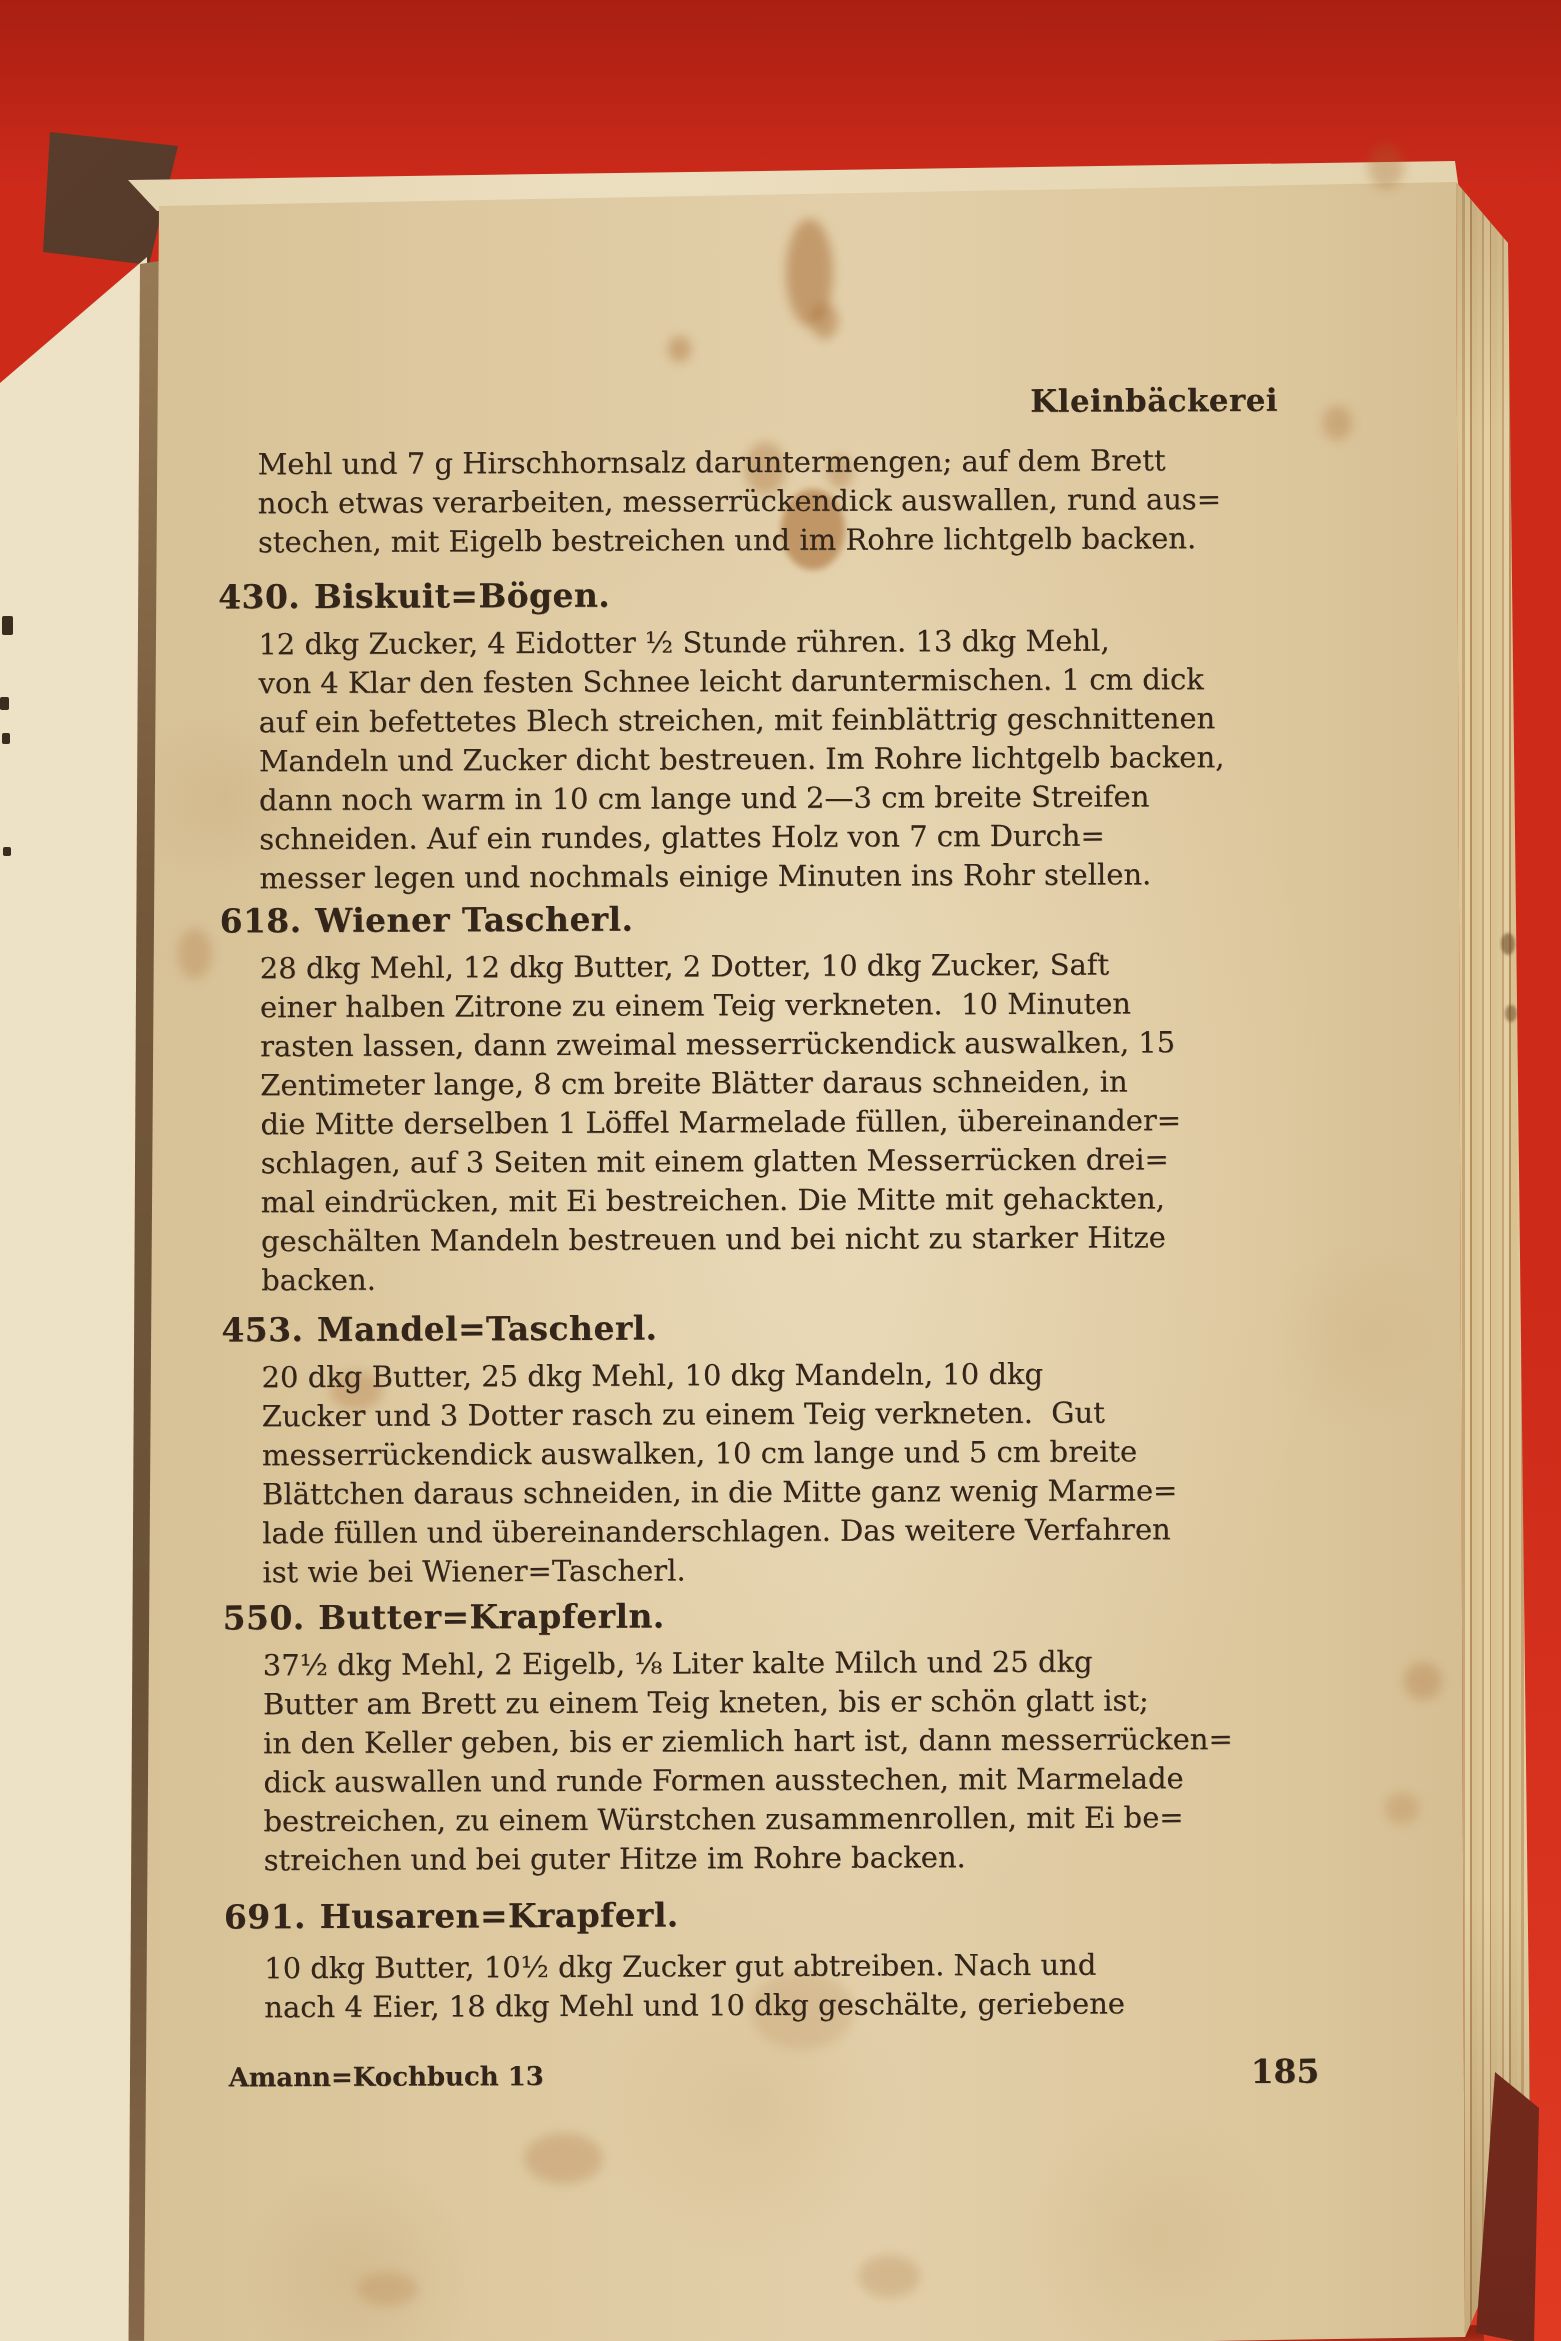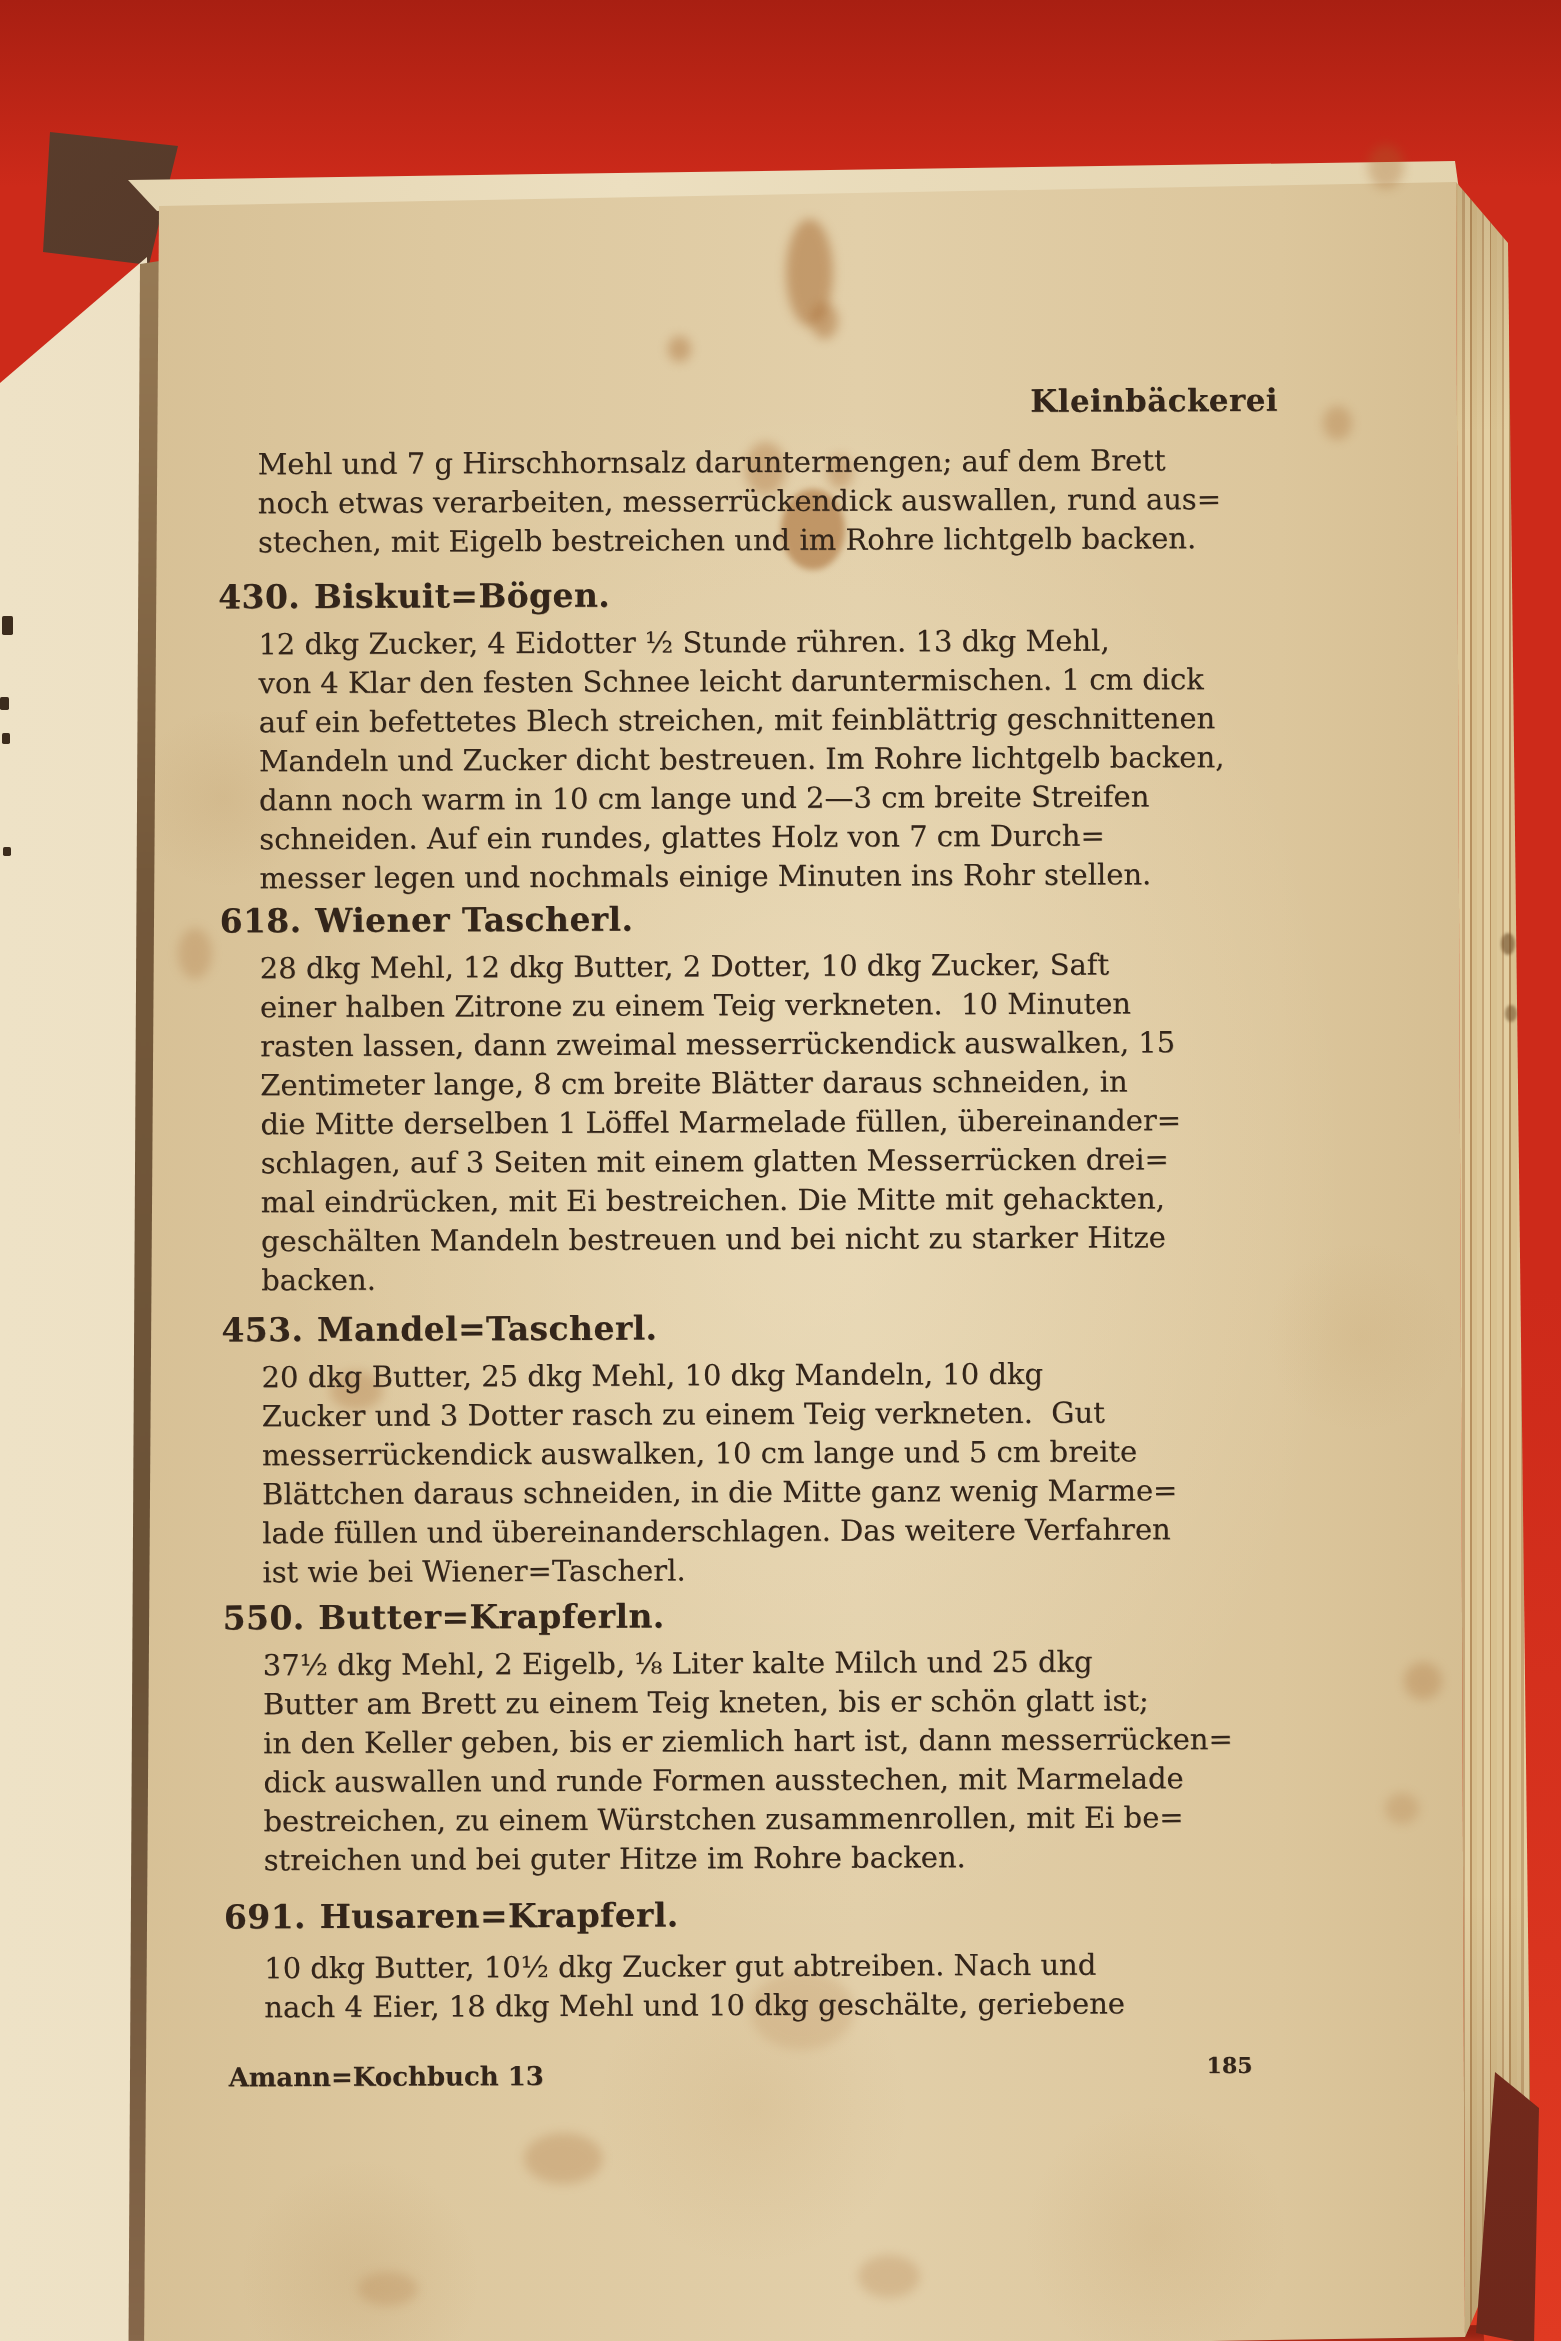--- a/index.html
+++ b/index.html
@@ -96,21 +96,21 @@
   .par  { left:261px; font-size:29px; line-height:39px; white-space:pre; }
   .rhead { left:221px; font-size:33px; font-weight:bold; letter-spacing:0.4px; }
   .rhead .rnum { margin-right:13.7px; }
   .intro { top:395px; }
   .h912 { top:527px; }  .p912 { top:575px; }
   .h913 { top:851px; }  .p913 { top:899px; line-height:39px; }
   .h914 { top:1260px; } .p914 { top:1308px; }
   .h915 { top:1548px; } .p915 { top:1596px; }
   .h916 { top:1847px; } .p916 { top:1899px; }
   .footer-left  { left:225px;  top:2012px; font-size:26px; font-weight:bold; }
-  .footer-right { left:1203px; top:2006px; font-size:22px; font-weight:bold; }
+  .footer-right { left:1247px; top:2006px; font-size:33px; font-weight:bold; }
 </style>
 </head>
 <body>
 
 <div class="layer">
 
   <div class="layer cover-corner-topleft"></div>
   <div class="layer top-edge"></div>
   <div class="layer facing-page"></div>
   <div class="edge-mark em1"></div>

